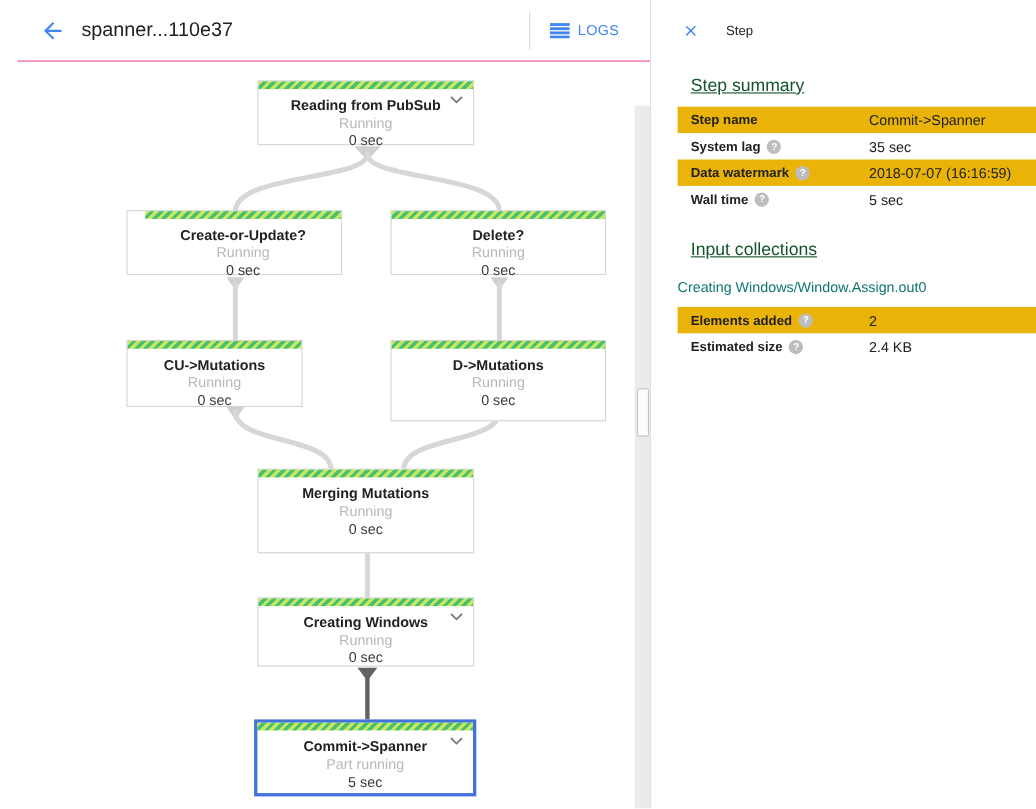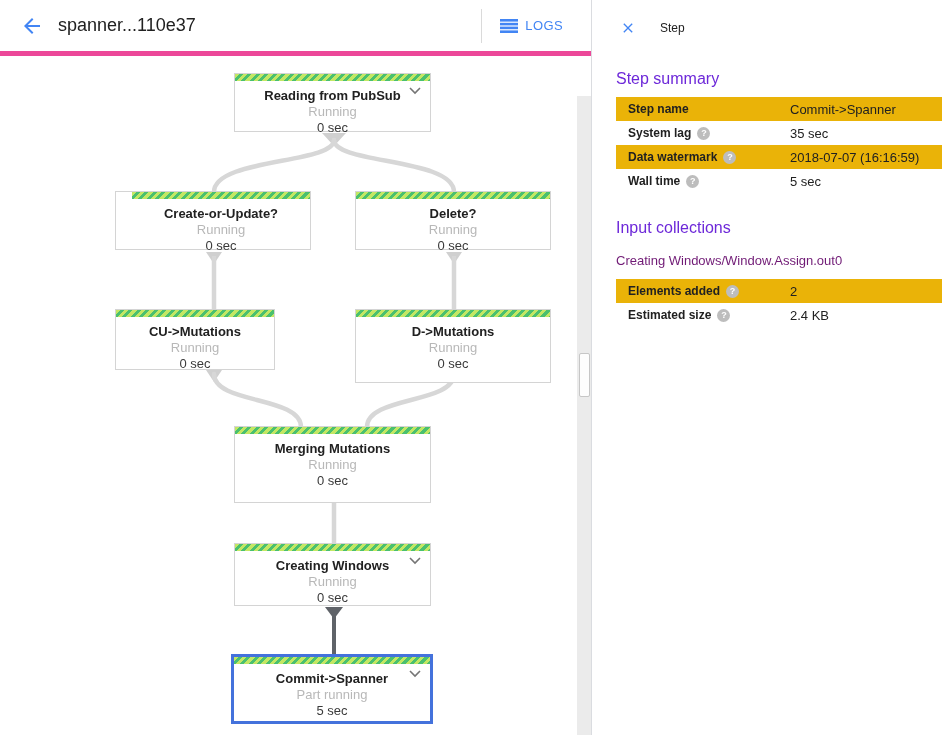--- a/index.html
+++ b/index.html
@@ -1,21 +1,21 @@
 <!DOCTYPE html>
 <html><head>
 <meta charset="utf-8">
 <style>
   * { margin:0; padding:0; box-sizing:border-box; }
   html,body { width:942px; height:735px; font-family:"Liberation Sans", sans-serif; background:#fff; overflow:hidden; }
   .app { position:relative; width:942px; height:735px; }
 
   
   .left-panel { position:absolute; left:0; top:0; width:591px; height:735px; background:#fff; }
-  .header { position:relative; height:56px; border-bottom:5px solid #ec4899; display:flex; align-items:center; }
+  .header { position:relative; height:56px; border-bottom:1px solid #ec4899; display:flex; align-items:center;margin-left:16px; }
   .back-btn { width:24px; height:24px; margin-left:20px; cursor:pointer; flex:0 0 auto; }
   .job-title { margin-left:14px; font-size:18px; color:#212121; }
   .header-spacer { flex:1; }
   .logs-btn { display:flex; align-items:center; gap:7px; border-left:1px solid #dadada; height:34px; padding:0 28px 0 18px; cursor:pointer; }
   .logs-label { color:#4285f4; font-size:13px; font-weight:normal; letter-spacing:.4px; }
 
   .graph { position:relative; width:591px; height:679px; }
   .edges { position:absolute; left:0; top:0; }
 
   
@@ -39,23 +39,23 @@
   .scroll-handle { position:absolute; left:2px; top:257px; width:11px; height:44px; background:#fdfdfd; border:1px solid #c6c6c6; border-radius:2px; cursor:grab; }
 
   .vertical-divider { position:absolute; left:591px; top:0; width:1px; height:735px; background:#dadce0; }
 
   
   .right-panel { position:absolute; left:592px; top:0; width:350px; height:735px; background:#fff; }
   .panel-header { height:56px; display:flex; align-items:center; }
   .close-btn { width:16px; height:16px; margin-left:28px; cursor:pointer; flex:0 0 auto; }
   .panel-title { margin-left:24px; font-size:12px; color:#212121; }
 
-  .section-heading { margin:14px 0 9px 24px; font-size:16px; color:#6d28d9; }
+  .section-heading { margin:14px 0 9px 36px; font-size:16px; color:#14532d;text-decoration:underline; }
   .section-heading.second { margin-top:26px; }
-  .collection-name { margin:16px 0 11px 24px; font-size:13px; color:#701a75; }
+  .collection-name { margin:16px 0 11px 24px; font-size:13px; color:#0f766e; }
 
   .info-table { margin-left:24px; }
   .info-row { display:flex; align-items:center; height:24px; padding-left:12px; }
   .info-row.alt { background:#eab308; }
   .row-label { width:162px; display:flex; align-items:center; gap:6px; font-size:12px; font-weight:bold; color:#212121; }
   .row-value { font-size:13px; color:#212121; white-space:nowrap; }
   .help { display:inline-flex; width:13px; height:13px; border-radius:50%; background:#bdbdbd; color:#fff; align-items:center; justify-content:center; font-size:9px; font-weight:bold; cursor:pointer; flex:0 0 auto; }
   .help::before { content:"?"; }
 </style>
 </head>

